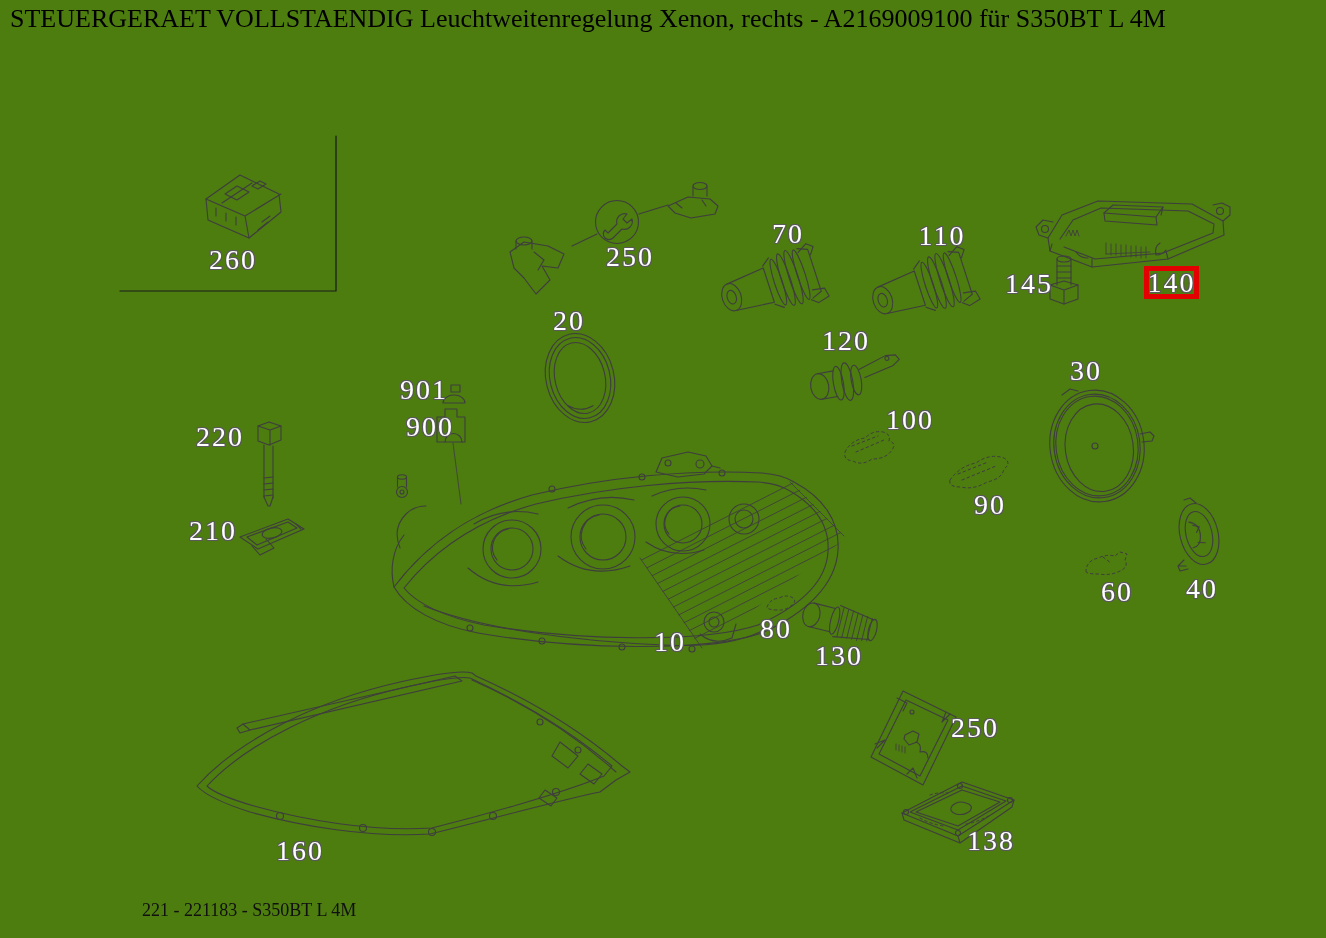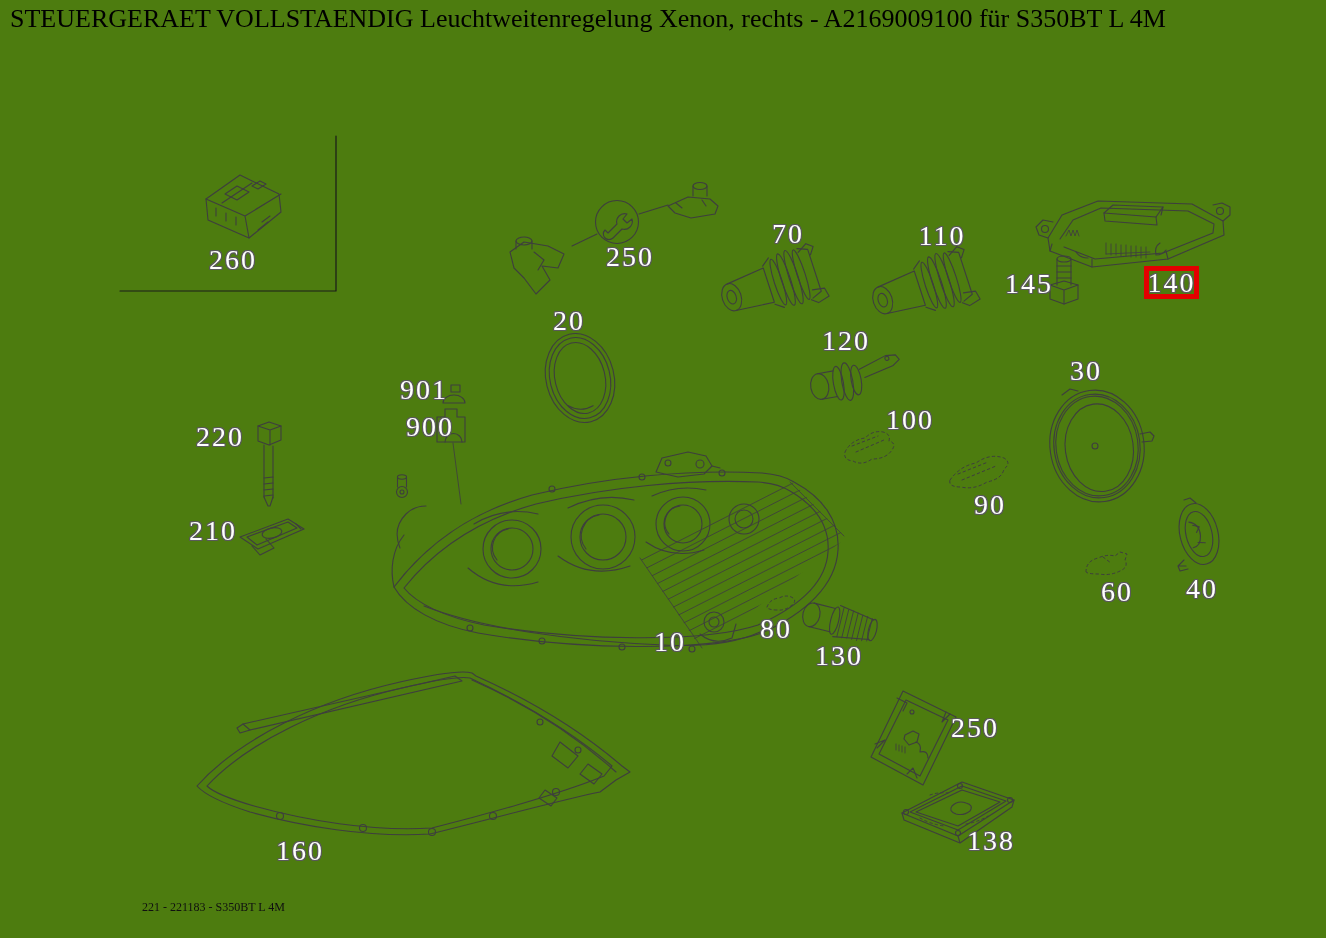--- a/index.html
+++ b/index.html
@@ -1,19 +1,19 @@
 <!DOCTYPE html>
 <html><head>
 <meta charset="utf-8">
 <style>
   html,body{margin:0;padding:0;background:#fff;}
   .page{position:relative;width:1326px;height:938px;background:#4d7c0f;overflow:hidden;
         font-family:"Liberation Serif", serif;}
   .title{position:absolute;left:10px;top:4px;font-size:26px;color:#000;white-space:nowrap;}
-  .footer{position:absolute;left:142px;top:900px;font-size:12px;color:#101010;white-space:nowrap;}
+  .footer{position:absolute;left:142px;top:900px;font-size:18px;color:#101010;white-space:nowrap;}
   svg.art{position:absolute;left:0;top:0;}
   svg.art *{fill:none;stroke:#3e3e3e;stroke-width:1.1;stroke-linecap:round;stroke-linejoin:round;}
   svg.art .ph{stroke-dasharray:2.5 3;stroke-width:1;}
   svg.art .thin{stroke-width:0.85;}
   svg.art .frame{stroke:#1a1a1a;stroke-width:1.2;}
   .plabel{position:absolute;transform:translate(-50%,-50%);
           font-family:"Liberation Serif", serif;font-size:28px;letter-spacing:2px;
           color:#fff;white-space:nowrap;user-select:none;
           text-shadow:-1px -1px 0 #5a5a5a,0 -1px 0 #5a5a5a,1px -1px 0 #5a5a5a,
                       -1px 0 0 #5a5a5a,1px 0 0 #5a5a5a,

